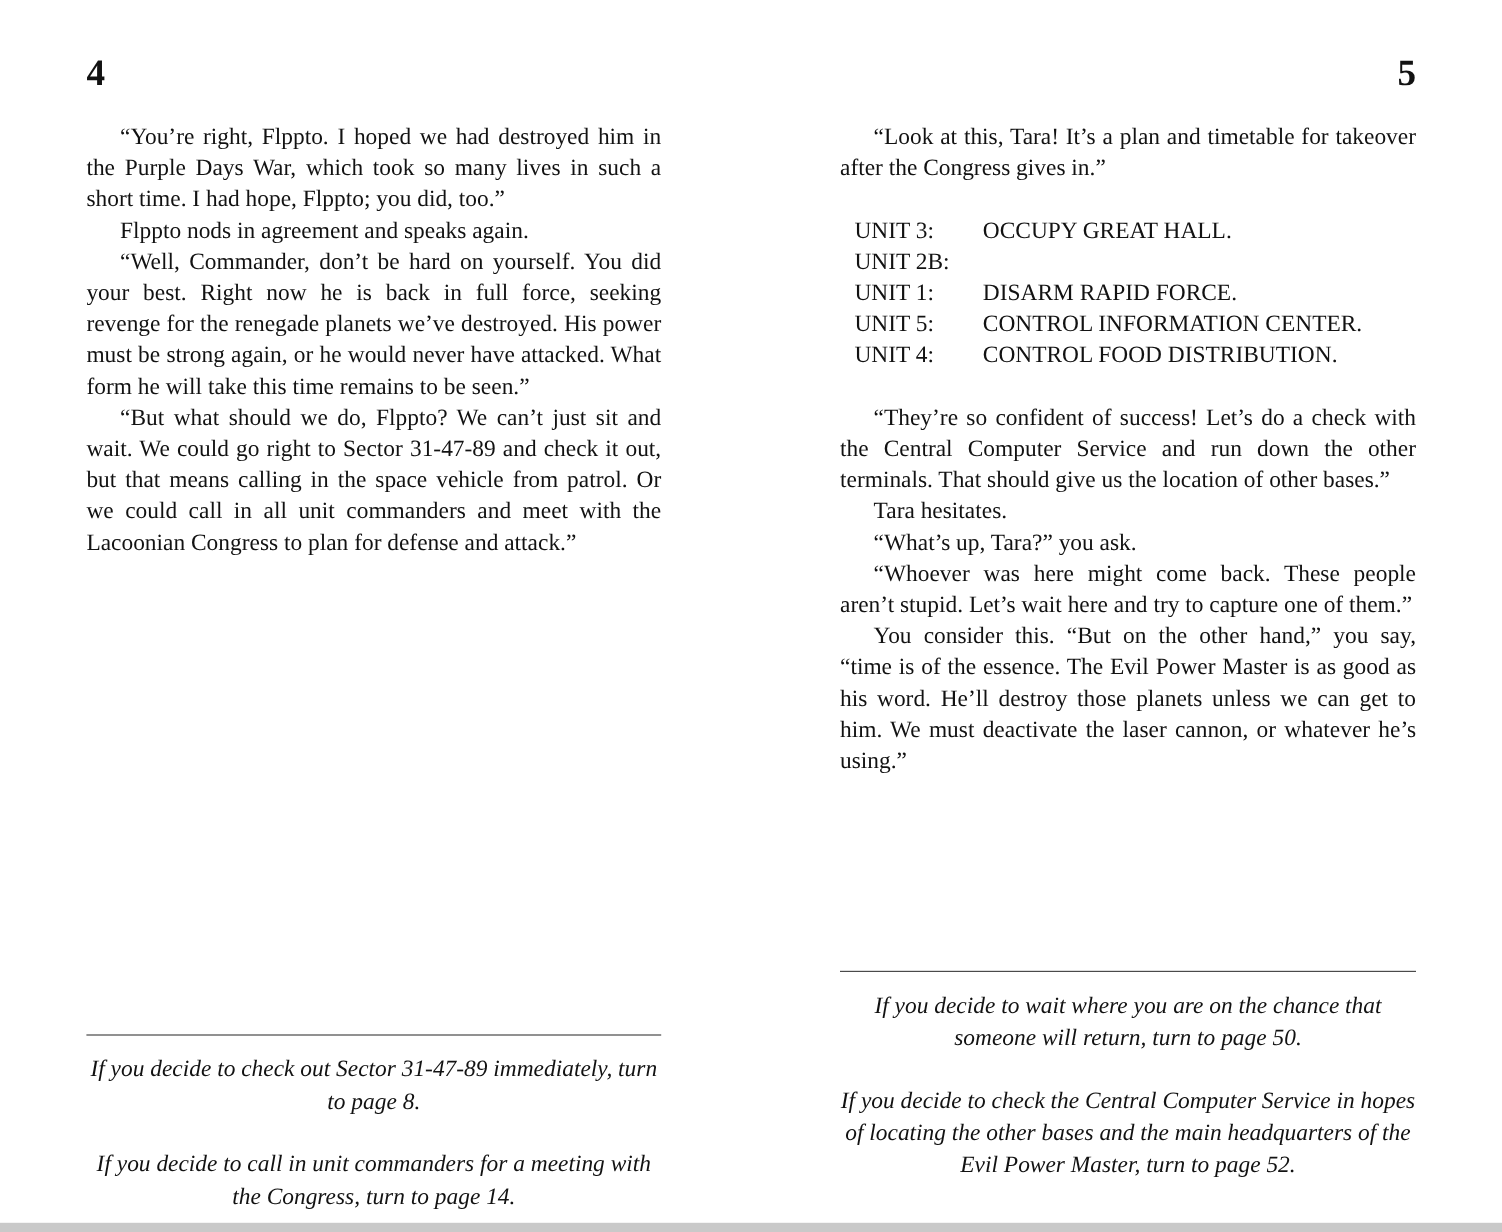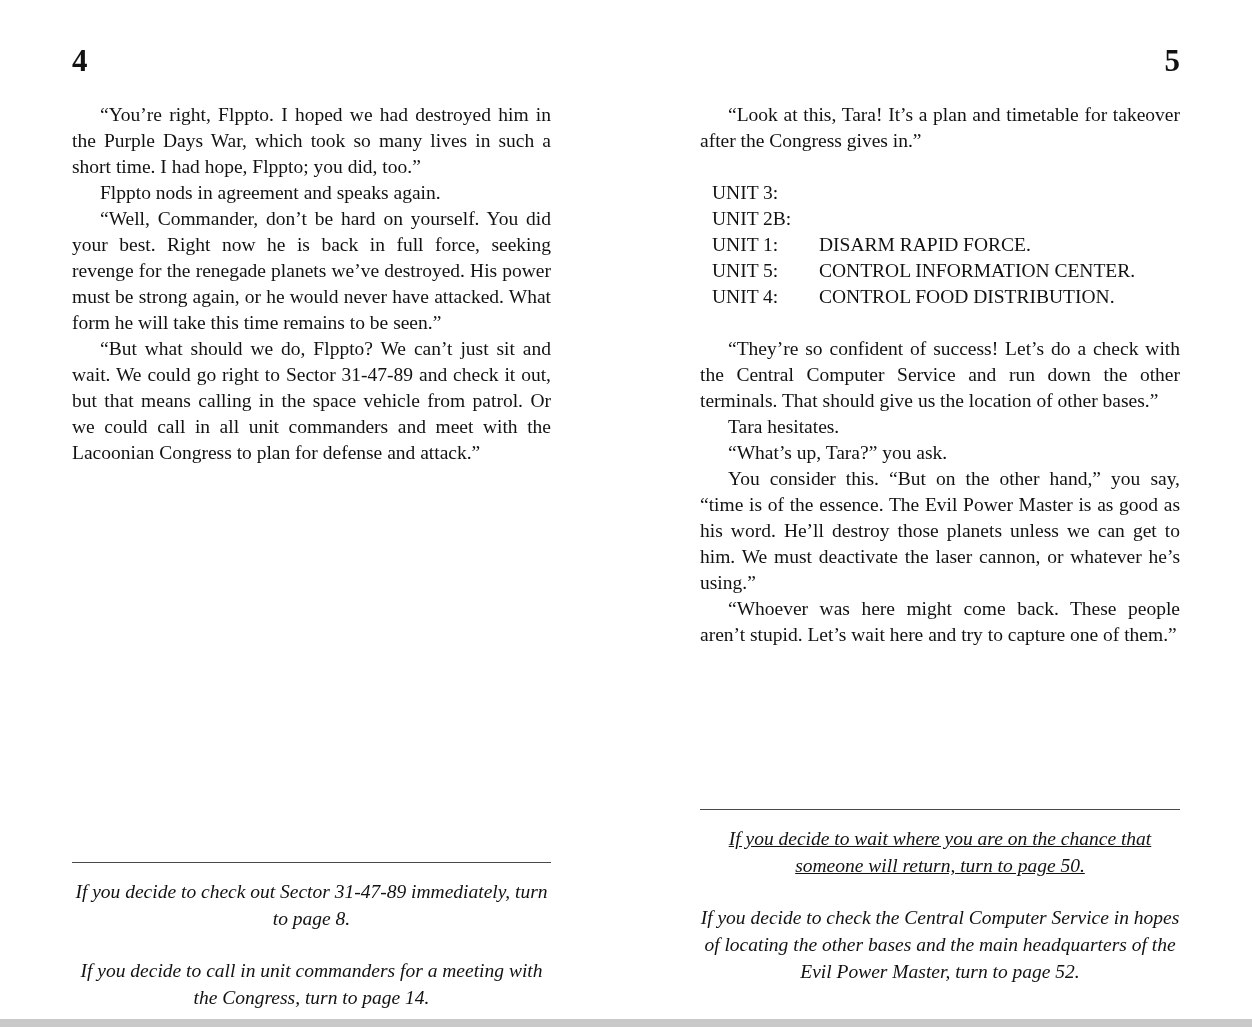--- a/index.html
+++ b/index.html
@@ -57,21 +57,21 @@
     border-top: 1.5px solid #4a4a4a;
     margin-bottom: 15px;
   }
   .choice {
     font-style: italic;
     font-size: 19.5px;
     line-height: 27px;
   }
   .choice + .choice { margin-top: 25px; }
   .align-right  { text-align: center; }
-  .align-center { text-align: center; text-decoration: underline; }
+  .align-center { text-align: center; }
 
   .bottom-edge {
     position: absolute;
     left: 0; right: 0; bottom: 0;
     height: 8px;
     background: #c9c9c9;
   }
 </style>
 </head>
 <body>
@@ -97,20 +97,21 @@
 
   <section class="page page-right">
     <header class="page-number pn-right">5</header>
 
     <div class="body">
       <p class="para">“Look at this, Tara! It’s a plan and timetable for takeover after the Congress gives in.”</p>
 
       <div class="unit-list">
         <div class="unit-row">
           <span class="unit-label">UNIT 3:</span>
+          <span class="unit-action">OCCUPY GREAT HALL.</span>
         </div>
         <div class="unit-row">
           <span class="unit-label">UNIT 2B:</span>
         </div>
         <div class="unit-row">
           <span class="unit-label">UNIT 1:</span>
           <span class="unit-action">DISARM RAPID FORCE.</span>
         </div>
         <div class="unit-row">
           <span class="unit-label">UNIT 5:</span>
@@ -118,22 +119,22 @@
         </div>
         <div class="unit-row">
           <span class="unit-label">UNIT 4:</span>
           <span class="unit-action">CONTROL FOOD DISTRIBUTION.</span>
         </div>
       </div>
 
       <p class="para">“They’re so confident of success! Let’s do a check with the Central Computer Service and run down the other terminals. That should give us the location of other bases.”</p>
       <p class="para">Tara hesitates.</p>
       <p class="para">“What’s up, Tara?” you ask.</p>
+      <p class="para">“Whoever was here might come back. These people aren’t stupid. Let’s wait here and try to capture one of them.”</p>
       <p class="para">You consider this. “But on the other hand,” you say, “time is of the essence. The Evil Power Master is as good as his word. He’ll destroy those planets unless we can get to him. We must deactivate the laser cannon, or whatever he’s using.”</p>
-      <p class="para">“Whoever was here might come back. These people aren’t stupid. Let’s wait here and try to capture one of them.”</p>
     </div>
 
     <footer class="choices">
       <div class="rule"></div>
       <p class="choice align-center">If you decide to wait where you are on the chance that someone will return, turn to page 50.</p>
       <p class="choice align-right">If you decide to check the Central Computer Service in hopes of locating the other bases and the main headquarters of the Evil Power Master, turn to page 52.</p>
     </footer>
   </section>
 
   <div class="bottom-edge"></div>

